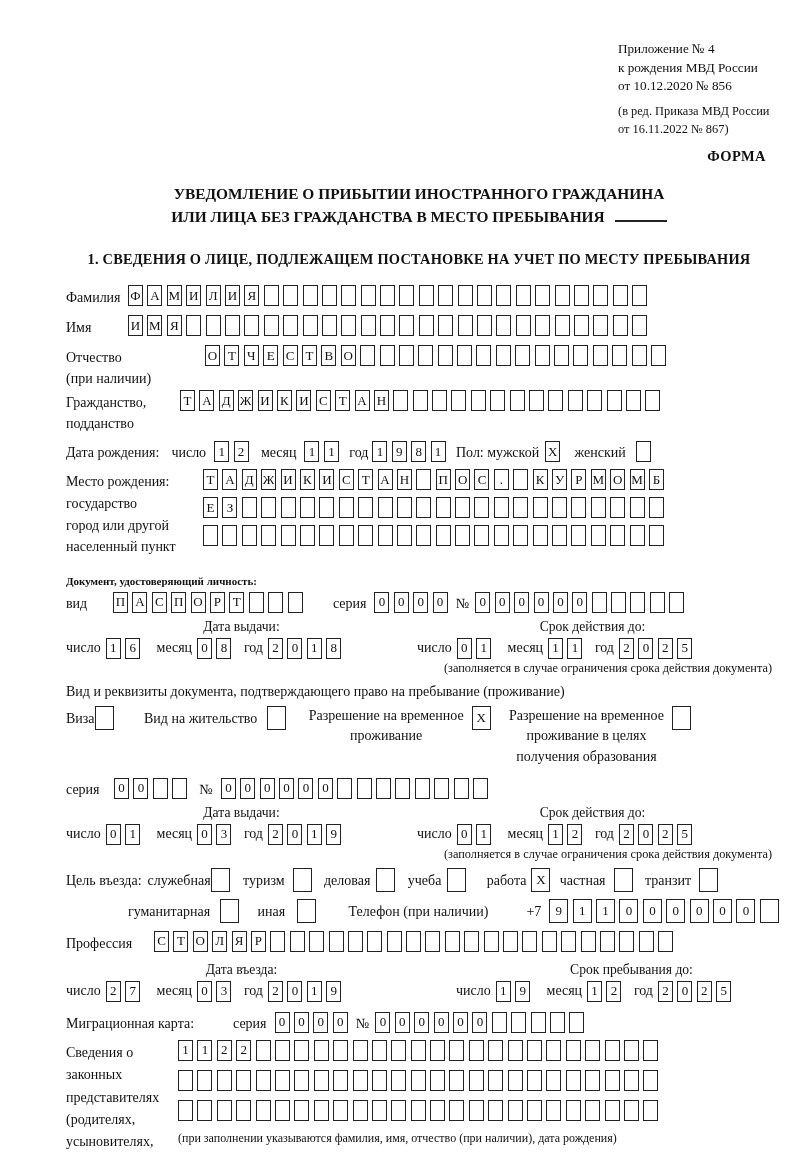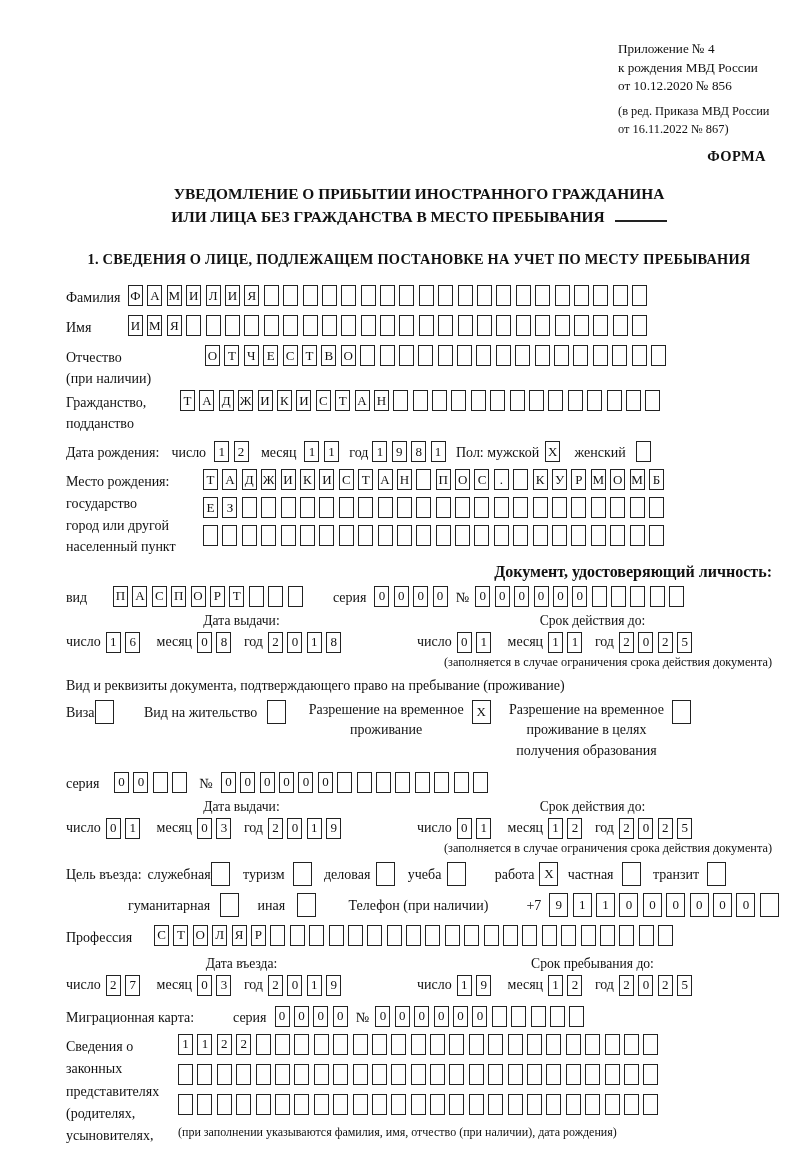--- a/index.html
+++ b/index.html
@@ -22,21 +22,21 @@
   .frow { display:flex; align-items:flex-start; }
   .lbl { line-height:1.5; padding-top:2px; flex:none; }
   .cells { display:flex; flex:none; }
   .cell {
     flex:none; width:15px; height:21px; border:1.8px solid #222; margin-right:4.4px;
     display:flex; align-items:center; justify-content:center;
     font-size:13px; background:#fff;
   }
   .cb .cell { width:19px; height:24px; }
 
-  .doc-header { margin-top:5px; text-align:right; font-weight:bold; font-size:16px; }
+  .doc-header { margin-top:17px; text-align:left; font-weight:bold; font-size:11px; }
 
   .twocol { display:flex; margin-top:5px; }
   .col { width:351px; flex:none; }
   .col-hdr { text-align:center; font-size:13.6px; }
   .daterow { display:flex; align-items:center; margin-top:3px; }
   .daterow .w { margin-right:5px; }
   .note-right { text-align:right; font-size:12.3px; margin-top:2px; }
 
   .stack { display:flex; flex-direction:column; align-items:center; line-height:1.45; }
   .cbitem { display:flex; align-items:flex-start; }
@@ -527,21 +527,21 @@
         <span class="cell"></span>
       </div>
     <span class="lbl" style="margin-left:8px; margin-right:6px;">деловая</span>
     <div class="cells">
         <span class="cell"></span>
       </div>
     <span class="lbl" style="margin-left:8px; margin-right:6px;">учеба</span>
     <div class="cells">
         <span class="cell"></span>
       </div>
-    <span class="lbl" style="margin-left:24px; margin-right:5px;">работа</span>
+    <span class="lbl" style="margin-left:16px; margin-right:5px;">работа</span>
     <div class="cells">
         <span class="cell">X</span>
       </div>
     <span class="lbl" style="margin-left:5px; margin-right:8px;">частная</span>
     <div class="cells">
         <span class="cell"></span>
       </div>
     <span class="lbl" style="margin-left:8px; margin-right:8px;">транзит</span>
     <div class="cells">
         <span class="cell"></span>
@@ -599,21 +599,21 @@
         <span class="cell"></span>
         <span class="cell"></span>
         <span class="cell"></span>
         <span class="cell"></span>
         <span class="cell"></span>
         <span class="cell"></span>
         <span class="cell"></span>
       </div>
   </div>
 
-  <div class="twocol" style="margin-top:8px;">
+  <div class="twocol" style="margin-top:8px;gap:39px;">
     <div class="col">
       <div class="col-hdr">Дата въезда:</div>
       <div class="daterow">
         <span class="w">число</span>
         <div class="cells">
             <span class="cell">2</span>
             <span class="cell">7</span>
           </div>
         <span class="w" style="margin-left:12px;">месяц</span>
         <div class="cells">

